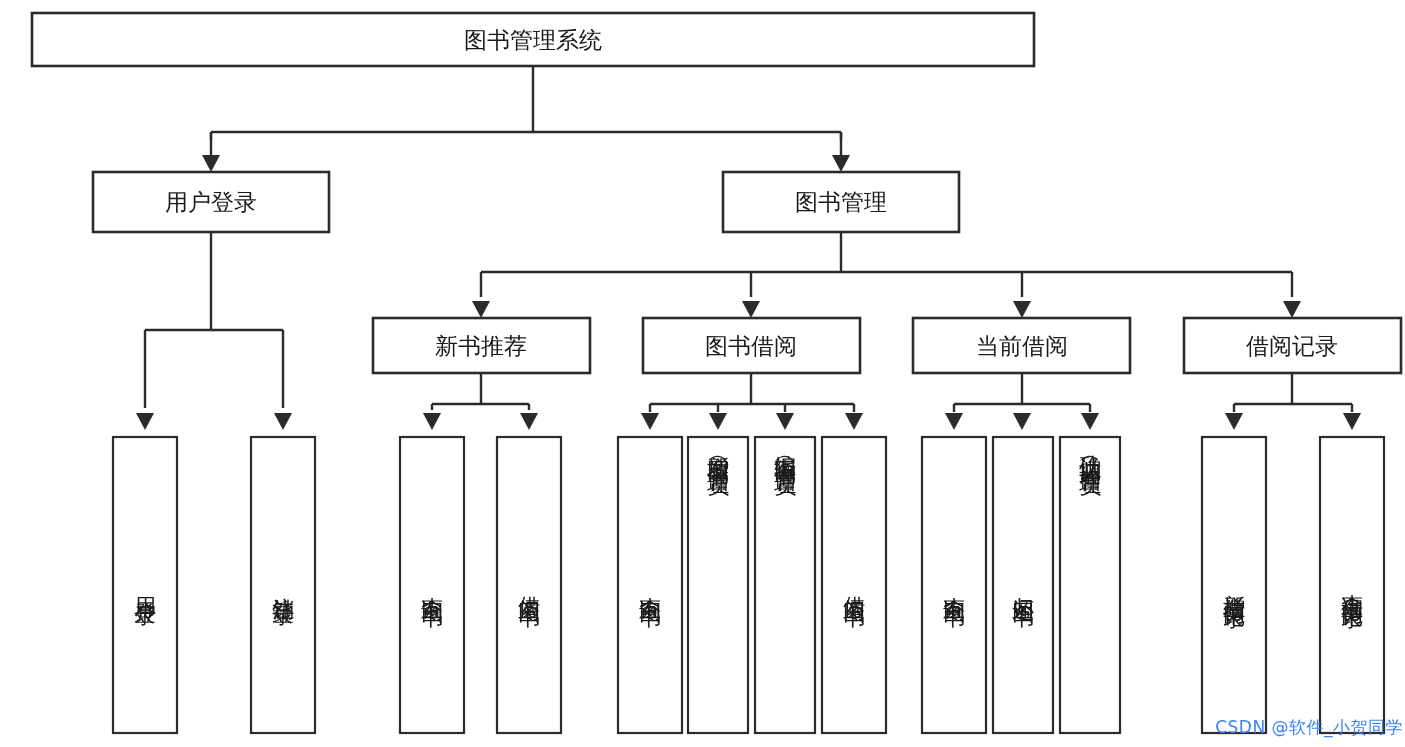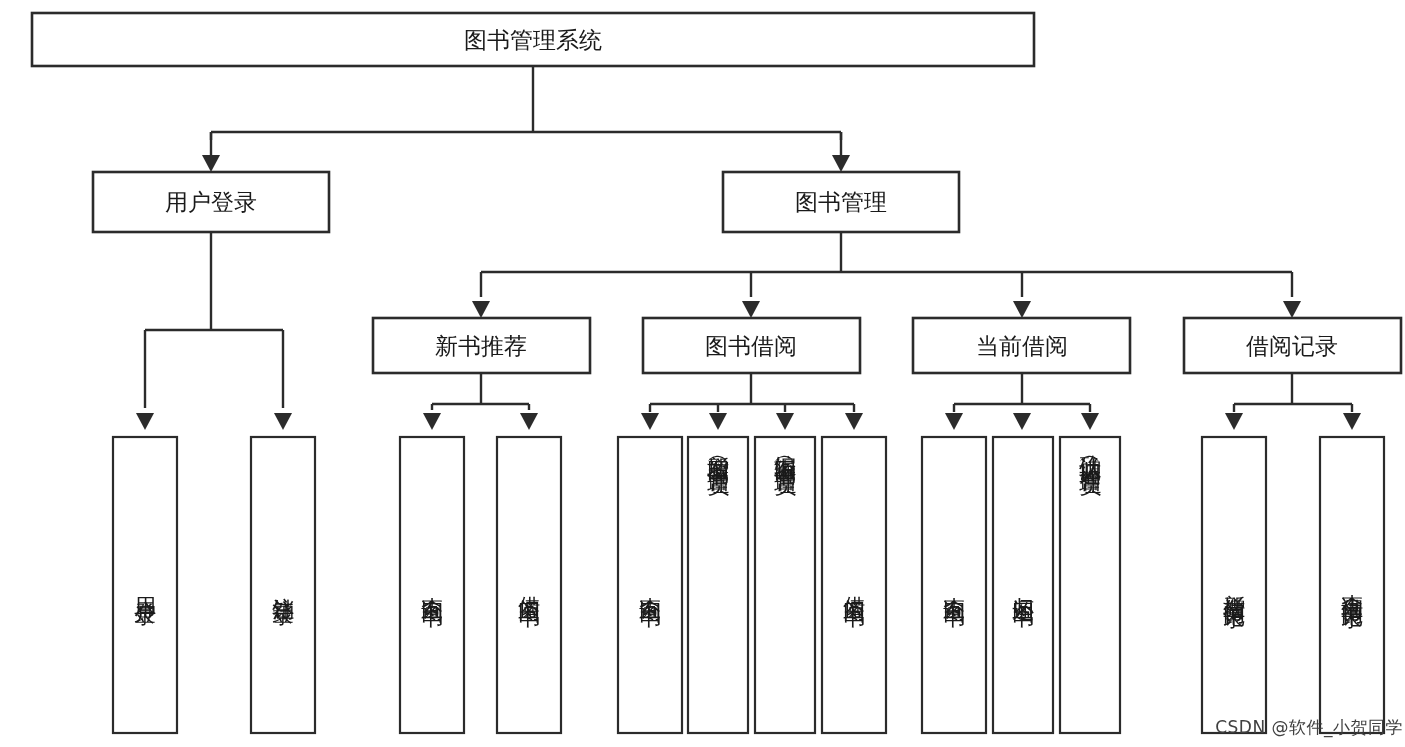--- a/index.html
+++ b/index.html
@@ -69,21 +69,21 @@
     letter-spacing: 3px;
     color: #1a1a1a;
     white-space: nowrap;
   }
   #watermark {
     position: absolute;
     right: 14px;
     bottom: 8px;
     font-family: "DejaVu Sans", "Liberation Sans", sans-serif;
     font-size: 17px;
-    color: #404040;
+    color: #3b82f6;
     letter-spacing: 0.5px;
     white-space: nowrap;
     pointer-events: none;
     margin-top: 44px;
   }
 </style>
 </head>
 <body>
 
 <div id="diagram-root">

